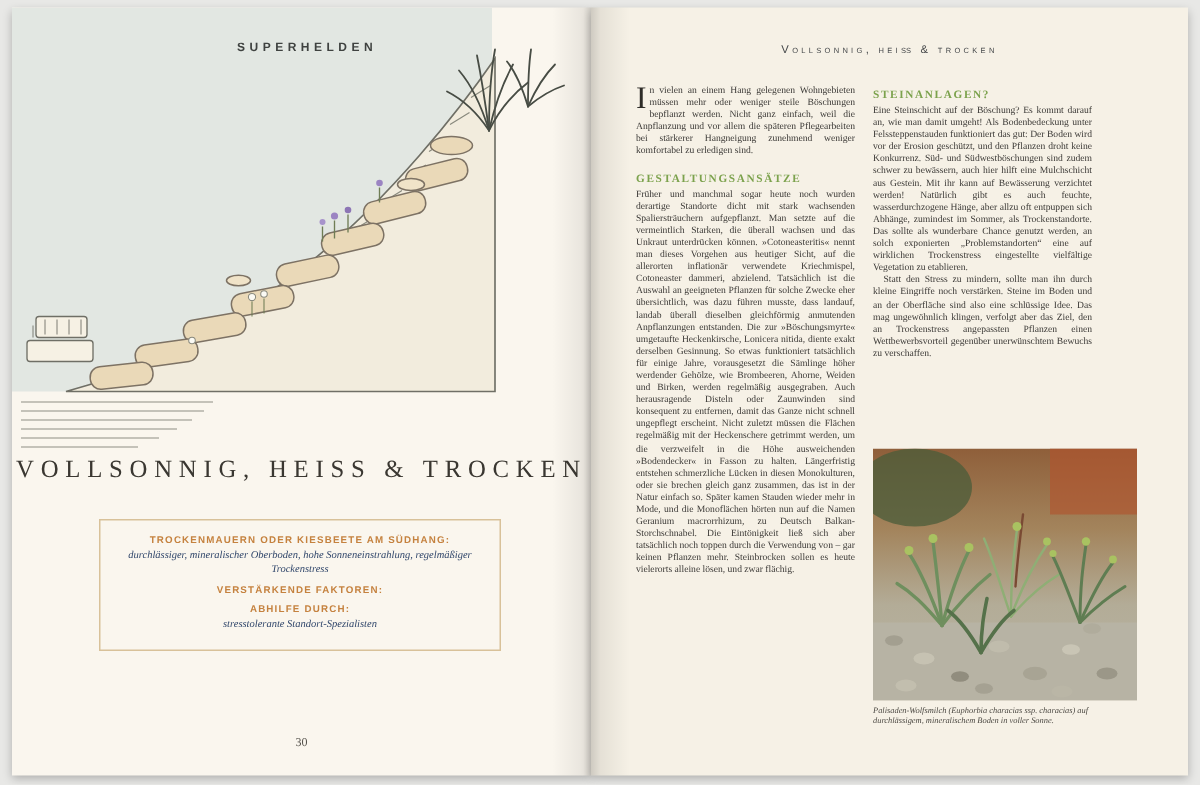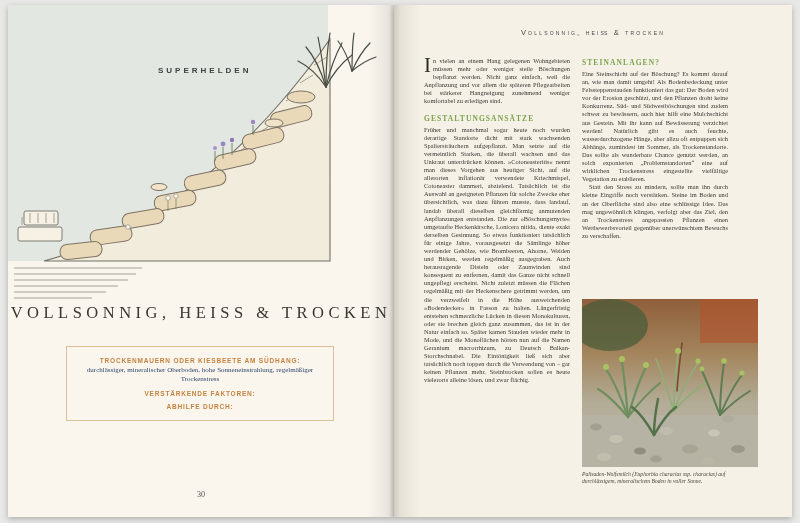--- a/index.html
+++ b/index.html
@@ -12,29 +12,29 @@
   .page{position:absolute;top:5px;height:512px;box-shadow:0 2px 6px rgba(0,0,0,.25);}
   .page-left{left:8px;width:386px;background:#faf6ee;}
   .page-right{left:394px;width:398px;background:#f6f1e6;}
   .gutter{position:absolute;left:368px;top:5px;width:52px;height:512px;pointer-events:none;
     background:linear-gradient(90deg,rgba(0,0,0,0) 0%,rgba(0,0,0,.07) 40%,rgba(0,0,0,.16) 50%,rgba(0,0,0,.07) 62%,rgba(0,0,0,0) 100%);}
 
   
   .illustration{position:absolute;left:0;top:0;width:386px;height:302px;display:block;}
   .running-head-left{position:absolute;left:150px;top:22px;
     font-family:"Liberation Sans",sans-serif;font-size:8px;font-weight:600;
-    letter-spacing:3px;color:#3f4240;margin-top:39px;}
+    letter-spacing:3px;color:#3f4240;}
   .chapter-title{position:absolute;left:0;top:298px;width:100%;text-align:center;
     font-family:"Liberation Serif",serif;font-size:16.5px;letter-spacing:4.5px;color:#3a3731;}
   .info-box{position:absolute;left:58px;top:341px;width:268px;box-sizing:border-box;
     border:1px solid #d8c199;padding:10px 10px 8px;text-align:center;background:transparent;}
   .box-h{font-family:"Liberation Sans",sans-serif;font-size:6.5px;font-weight:700;
     letter-spacing:.8px;color:#c5823f;margin:6px 0 2px;}
   .box-h:first-child{margin-top:0;}
-  .box-b{font-family:"Liberation Serif",serif;font-size:7px;line-height:9px;
+  .box-b{font-family:"Liberation Serif",serif;font-style:italic;font-size:7px;line-height:9px;
     color:#31476b;margin:0 0 4px;}
   .folio{position:absolute;bottom:18px;left:0;width:100%;text-align:center;
     font-family:"Liberation Serif",serif;font-size:8px;color:#55524c;}
 
   
   .running-head-right{position:absolute;left:0;top:23px;width:100%;text-align:center;
     font-family:"Liberation Sans",sans-serif;font-size:7.5px;font-variant:small-caps;
     letter-spacing:2.2px;color:#45484a;}
   .col{position:absolute;top:52px;width:146px;}
   .col1{left:30px;}
@@ -128,20 +128,21 @@
 
     <div class="running-head-left">SUPERHELDEN</div>
 
     <div class="chapter-title">VOLLSONNIG, HEISS &amp; TROCKEN</div>
 
     <div class="info-box">
       <div class="box-h">TROCKENMAUERN ODER KIESBEETE AM SÜDHANG:</div>
       <div class="box-b">durchlässiger, mineralischer Oberboden, hohe Sonneneinstrahlung, regelmäßiger Trockenstress</div>
       <div class="box-h">VERSTÄRKENDE FAKTOREN:</div>
       <div class="box-h">ABHILFE DURCH:</div>
+      <div class="box-b">stresstolerante Standort-Spezialisten</div>
     </div>
 
     <div class="folio">30</div>
   </div>
 
   <div class="page page-right">
 
     <div class="running-head-right">Vollsonnig, heiß &amp; trocken</div>
 
     <div class="col col1">

